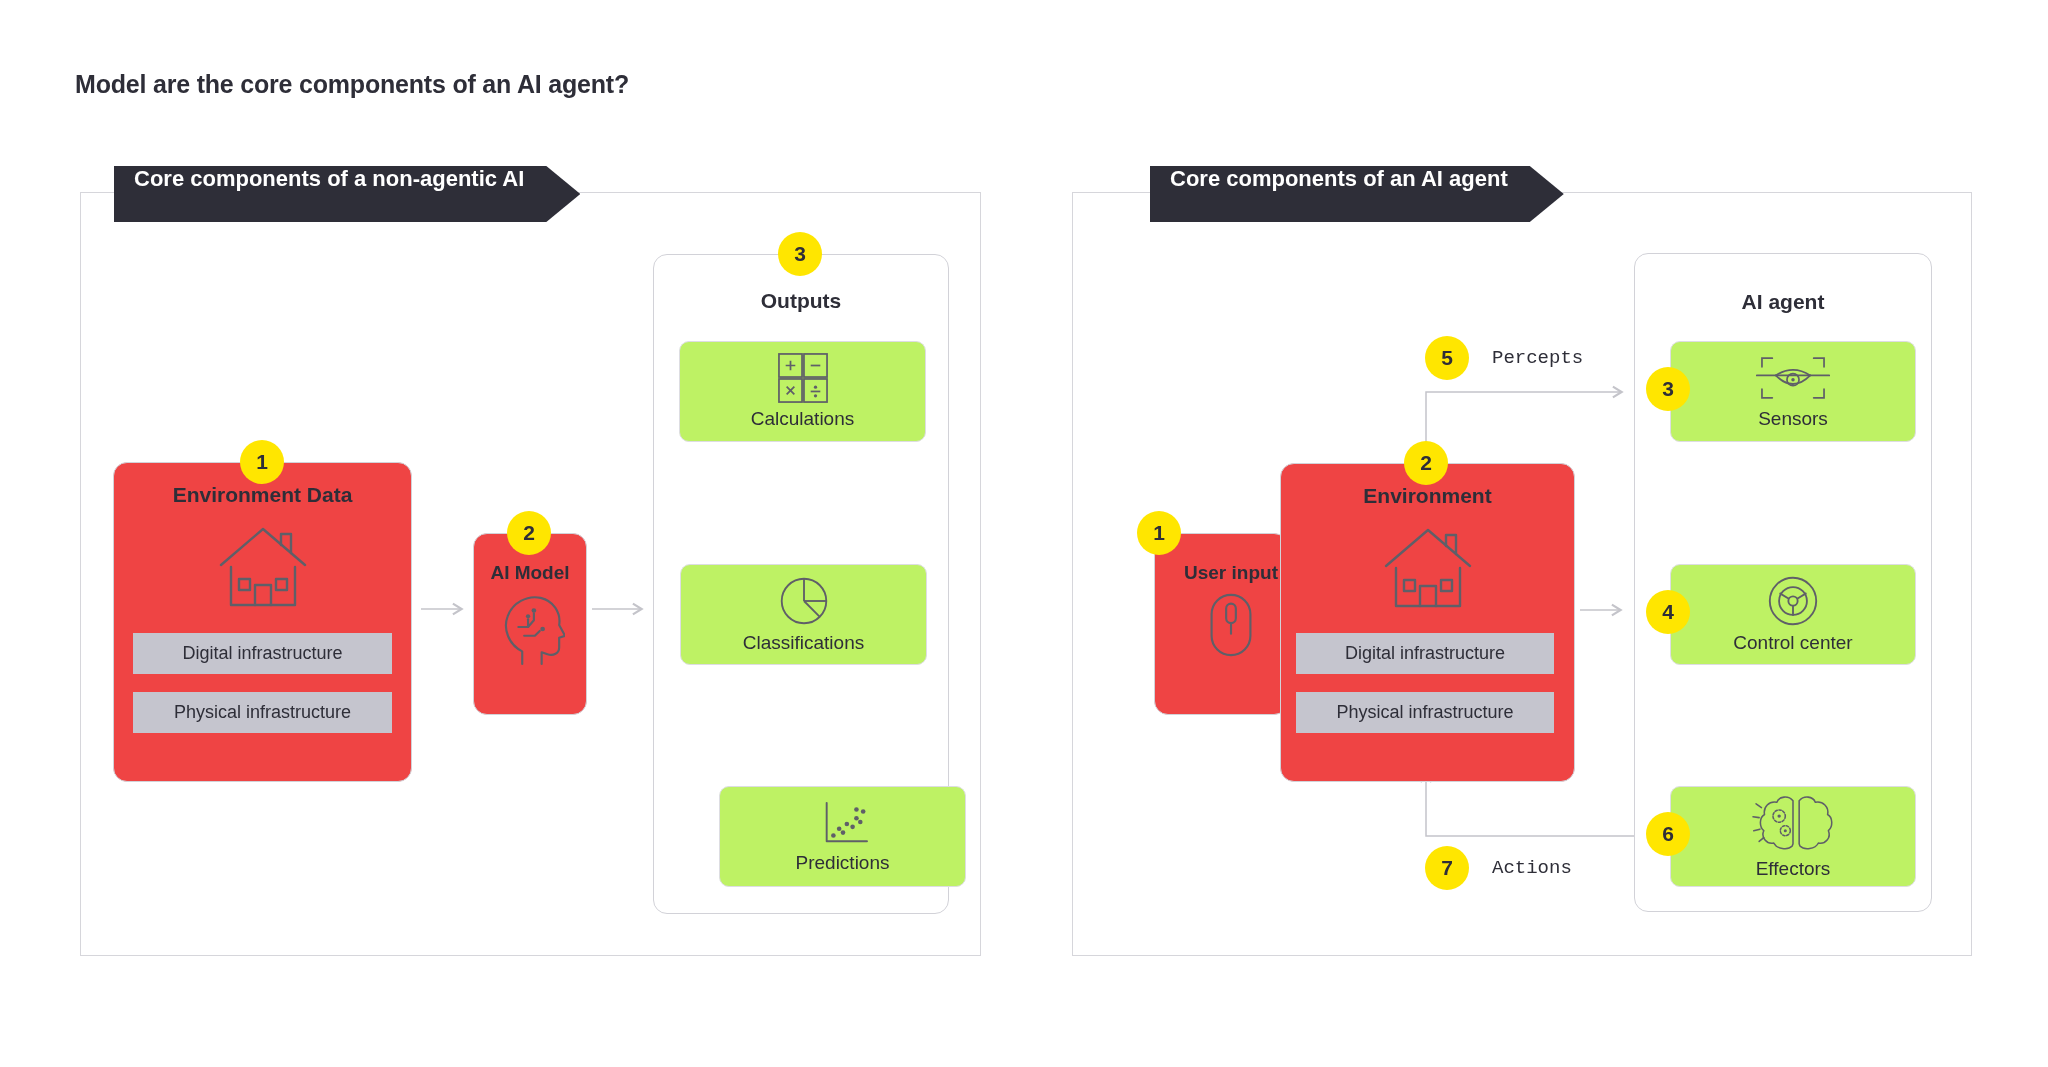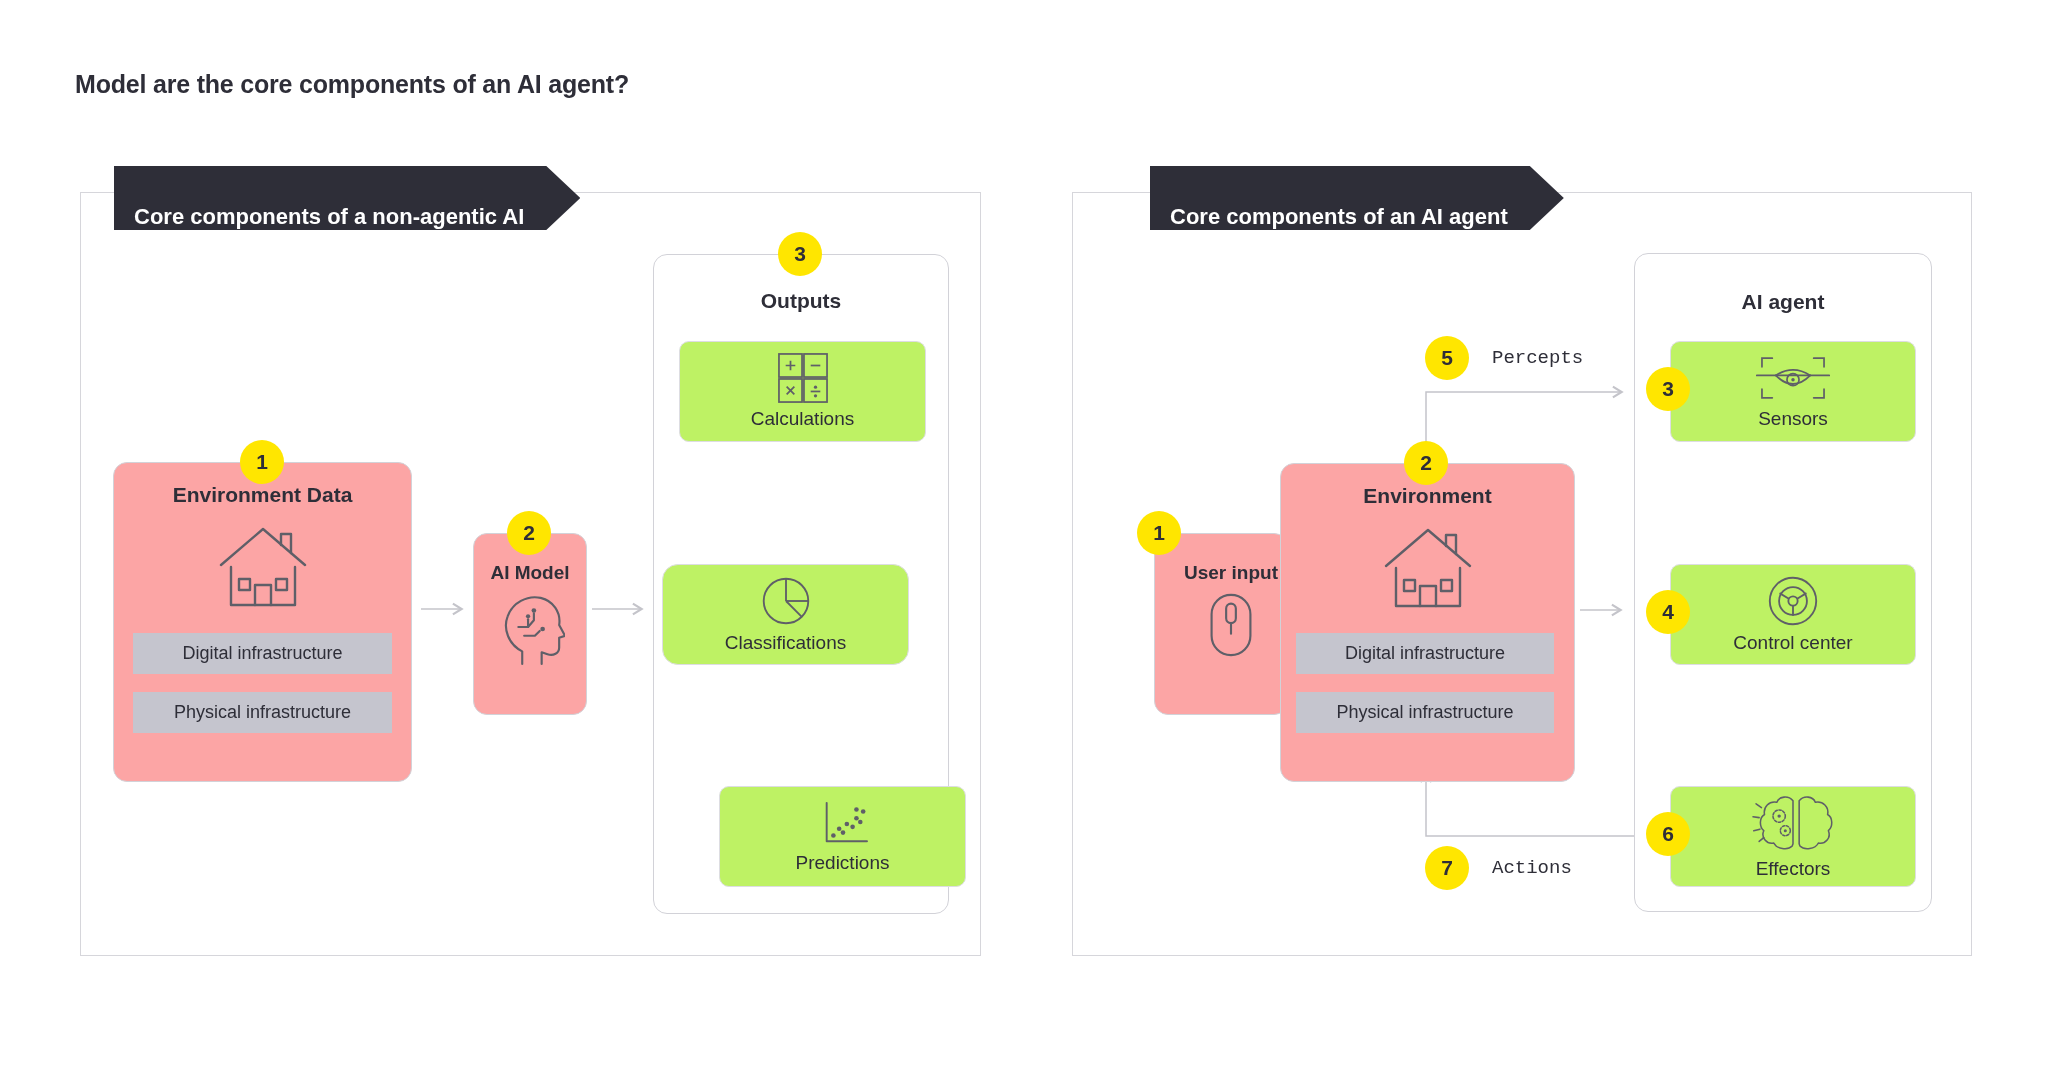--- a/index.html
+++ b/index.html
@@ -1,23 +1,23 @@
 <!DOCTYPE html>
 <html><head>
 <meta charset="utf-8">
 <style>
   html,body{margin:0;padding:0;background:#ffffff;}
   #canvas{position:relative;width:2048px;height:1067px;background:#ffffff;overflow:hidden;
           font-family:"Liberation Sans",sans-serif;color:#2e2e38;}
   .page-title{position:absolute;left:75px;top:70px;font-size:25px;font-weight:bold;letter-spacing:-0.2px;}
   .panel{position:absolute;border:1px solid #d6d6db;background:transparent;z-index:1;}
-  .banner{position:absolute;top:166px;height:56px;background:#2e2e38;color:#ffffff;display:flex;align-items:flex-end;
-          font-size:22px;font-weight:bold;padding:8px 56px 0 20px;z-index:20;
+  .banner{position:absolute;top:166px;height:56px;background:#2e2e38;color:#ffffff;display:flex;align-items:flex-start;
+          font-size:22px;font-weight:bold;padding:0 56px 0 20px;z-index:20;
           clip-path:polygon(0 0,calc(100% - 34px) 0,100% 50%,calc(100% - 34px) 100%,0 100%);}
-  .node{position:absolute;background:#fca5a5;border:1px solid #d2d2d8;border-radius:14px;z-index:10;
+  .node{position:absolute;background:#ef4444;border:1px solid #d2d2d8;border-radius:14px;z-index:10;
         display:flex;flex-direction:column;align-items:center;}
   .col{position:absolute;background:#ffffff;border:1px solid #d2d2d8;border-radius:14px;z-index:10;}
   .node-title{font-size:21px;font-weight:bold;text-align:center;}
   .node-title.small{font-size:19px;}
   .col-title{position:absolute;width:100%;text-align:center;font-size:21px;font-weight:bold;}
   .card{position:absolute;background:#bef264;border:1px solid #dddde2;border-radius:10px;
         display:flex;flex-direction:column;align-items:center;justify-content:center;gap:5px;}
   .card-label{font-size:19px;}
   .pill{position:absolute;background:#c5c5ce;border-radius:0;display:flex;align-items:center;justify-content:center;
         font-size:18px;color:#2e2e38;}
@@ -112,21 +112,21 @@
           <path d="M9,35 L17,43 M17,35 L9,43"></path>
           <path d="M34,40 L44,40"></path>
         </g>
         <g fill="#5f5f68">
             <circle cx="39" cy="35.5" r="1.7"></circle>
             <circle cx="39" cy="44.5" r="1.7"></circle>
           </g>
       </svg>
       <div class="card-label">Calculations</div>
     </div>
-    <div class="card" style="left:8px;top:309px;width:245px;height:99px;border-radius:16px;">
+    <div class="card" style="left:26px;top:309px;width:245px;height:99px;">
       <svg class="icon" width="52" height="52" viewBox="0 0 56 56">
         <g fill="none" stroke="#5f5f68" stroke-width="2">
           <circle cx="28" cy="28" r="24"></circle>
           <path d="M28,28 L28,4"></path>
           <path d="M28,28 L52,28"></path>
           <path d="M28,28 L45,45"></path>
         </g>
       </svg>
       <div class="card-label">Classifications</div>
     </div>

